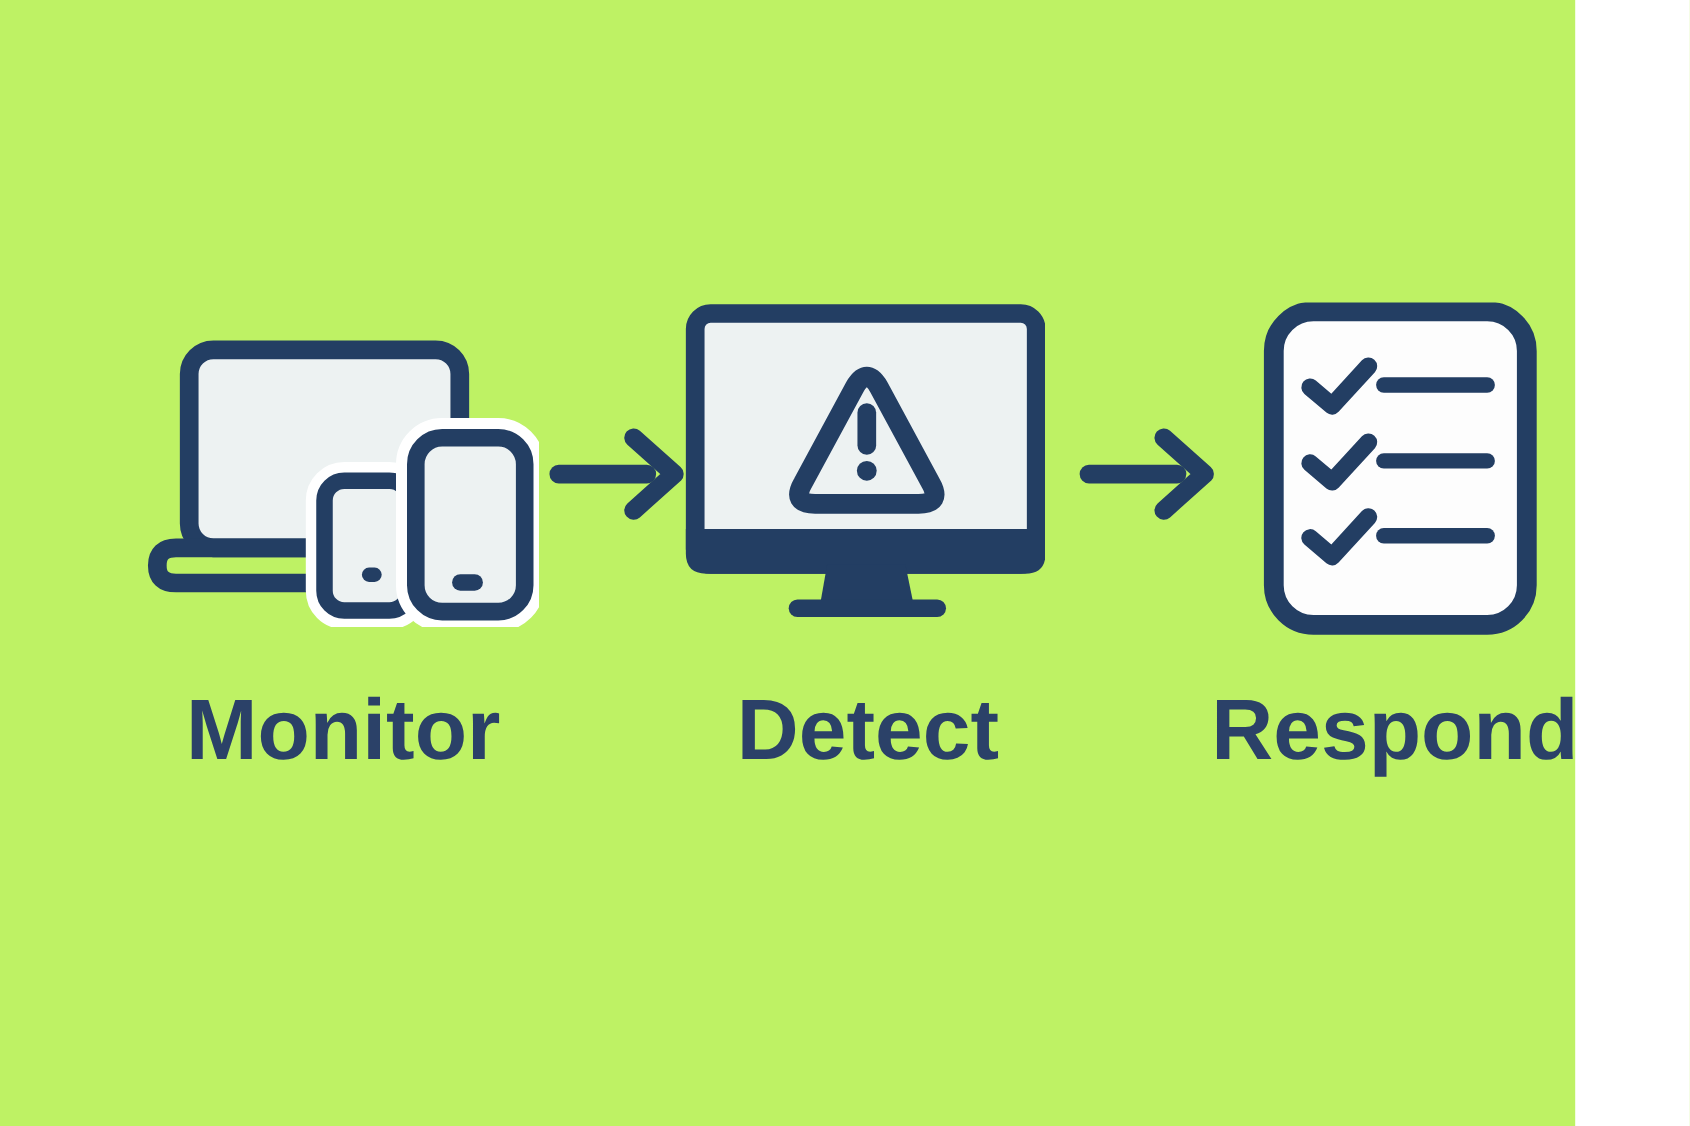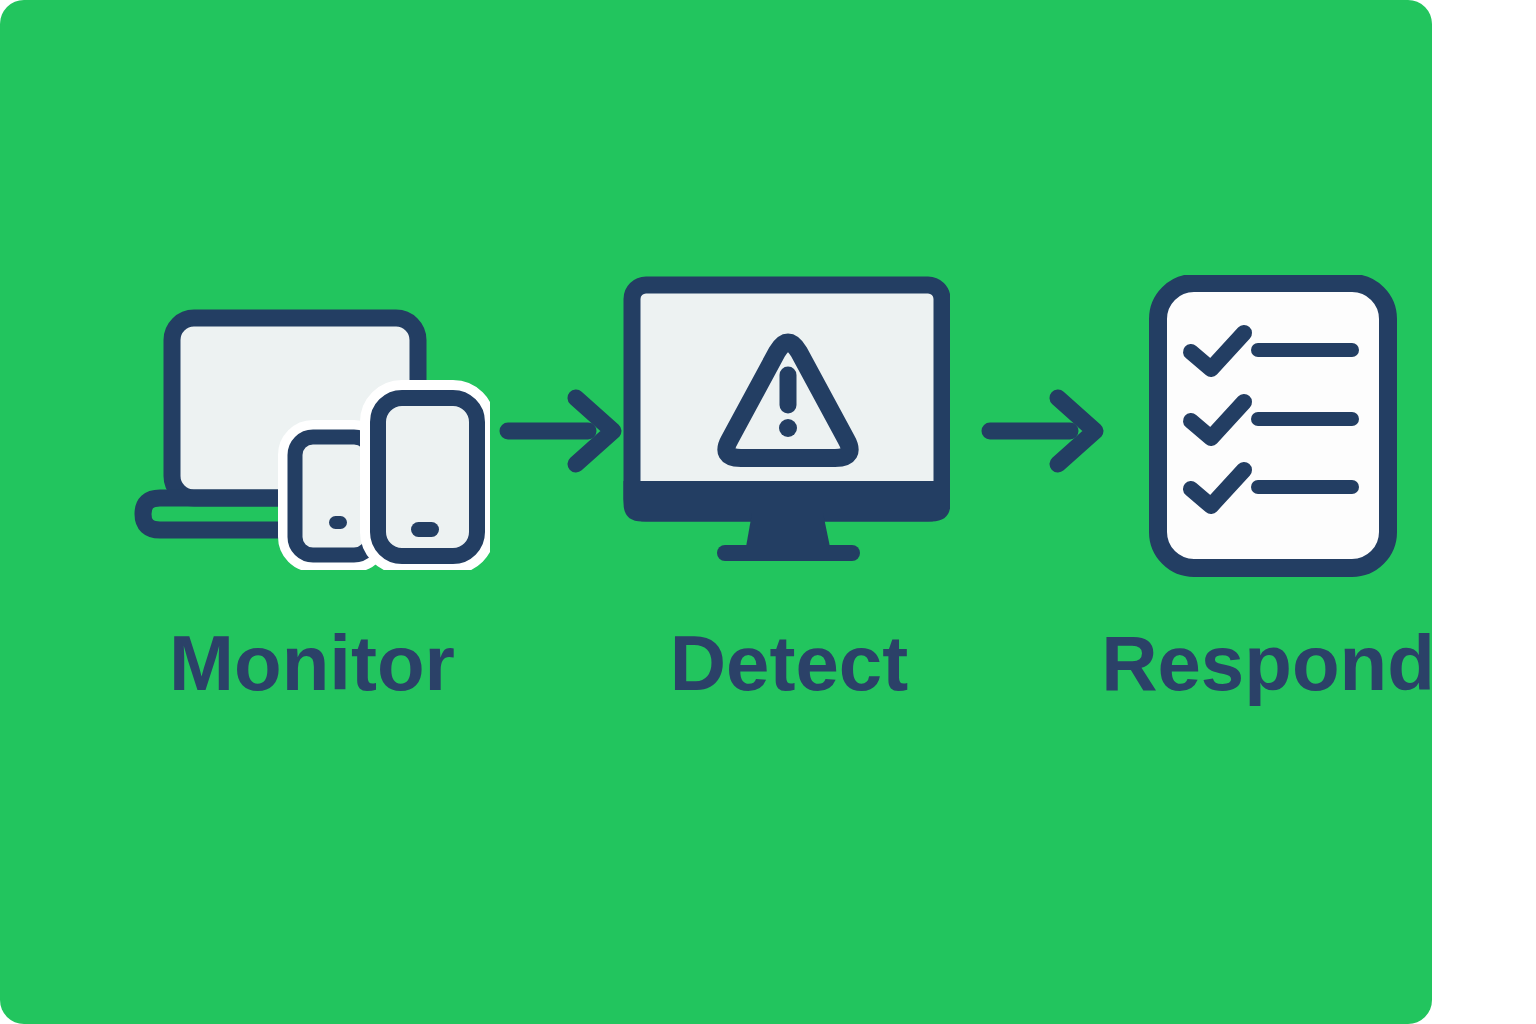--- a/index.html
+++ b/index.html
@@ -5,23 +5,22 @@
   html, body {
     margin: 0;
     padding: 0;
     background: #ffffff;
     font-family: "Liberation Sans", sans-serif;
   }
   .canvas {
     position: relative;
     width: 1432px;
     height: 1024px;
-    background: #22c55e;
+    background: #bef264;
     overflow: hidden;
-    border-radius: 24px;
   }
   .icon-abs {
     position: absolute;
     display: block;
   }
   .step-label {
     position: absolute;
     top: 624px;
     transform: translateX(-50%);
     font-size: 78px;

